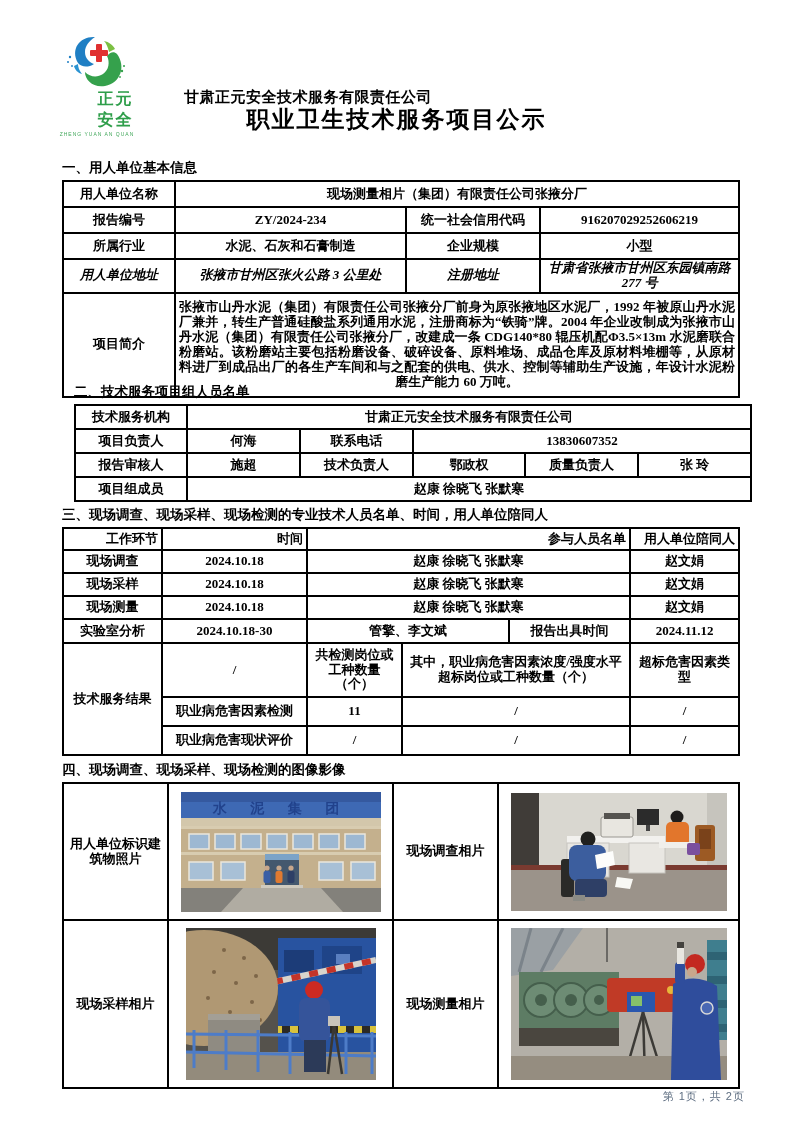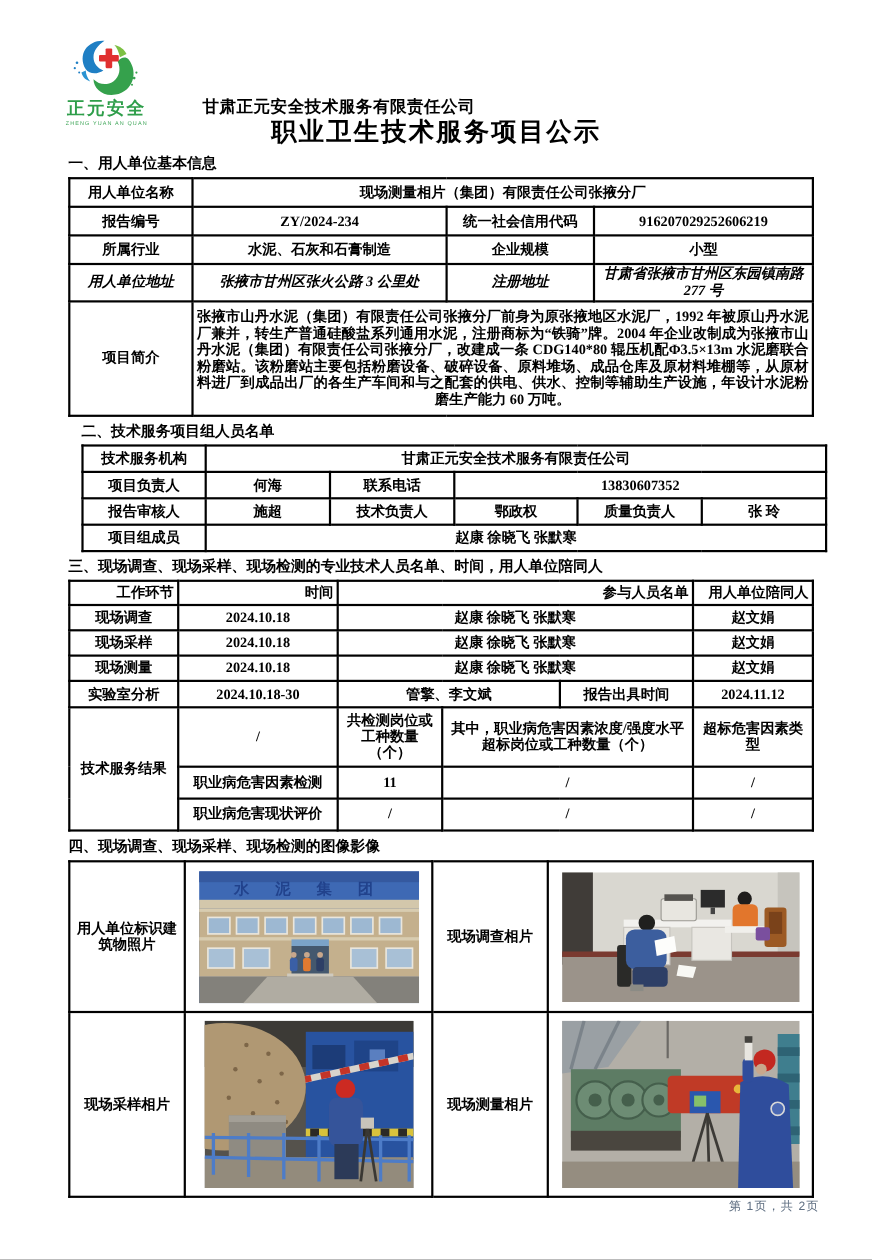--- a/index.html
+++ b/index.html
@@ -1,21 +1,21 @@
 <!DOCTYPE html>
 <html><head>
 <meta charset="utf-8">
 <style>
   html,body{margin:0;padding:0;background:#888;}
   .page{position:relative;width:793px;height:1145px;background:#fff;margin:0 auto;
         font-family:"Liberation Serif",serif;color:#000;overflow:hidden;}
   .abs{position:absolute;}
   
   .logo{left:58px;top:33px;width:78px;text-align:center;}
-  .logo-cn{color:#2e9e4a;font-weight:bold;font-size:16px;letter-spacing:2px;margin-top:-2px;font-family:"Liberation Sans",sans-serif;}
+  .logo-cn{color:#2e9e4a;font-weight:bold;font-size:16px;letter-spacing:2px;margin-top:-2px;font-family:"Liberation Sans",sans-serif;margin-left:37px;}
   .logo-en{color:#43a85c;font-size:5px;letter-spacing:1px;font-family:"Liberation Sans",sans-serif;}
   .company{left:184px;top:88px;font-size:15px;font-weight:bold;letter-spacing:0.5px;}
   .title{left:0;top:104px;width:100%;text-align:center;font-size:23px;font-weight:bold;letter-spacing:2px;}
   
   .sec{left:62px;width:678px;}
   .sec-h{font-size:13.5px;font-weight:bold;margin:0 0 3px 0;}
   table.tbl{border-collapse:collapse;table-layout:fixed;width:676px;font-size:13px;font-weight:bold;text-align:center;}
   table.tbl td{border:2px solid #000;padding:1px 3px;vertical-align:middle;line-height:1.15;overflow:hidden;}
   tr.h26{height:26px;padding-left:39px;} tr.h30{height:30px;font-style:italic;} tr.h106{height:104px;} tr.h24{height:24px;}
   tr.h22{height:22px;text-align:right;} tr.h23{height:23px;} tr.h56{height:54px;} tr.h29{height:29px;}
@@ -53,21 +53,21 @@
           <circle cx="58" cy="44" r="0.9"></circle>
         </g>
     </svg>
     <div class="logo-cn">正元安全</div>
     <div class="logo-en">ZHENG YUAN AN QUAN</div>
   </div>
 
   <div class="abs company">甘肃正元安全技术服务有限责任公司</div>
   <div class="abs title">职业卫生技术服务项目公示</div>
 
-  <div class="abs sec" style="top:140px;">
+  <div class="abs sec" style="top:159px;">
     <div class="sec-h">一、用人单位基本信息</div>
     <table class="tbl">
       <colgroup>
           <col style="width:112px">
           <col style="width:231px">
           <col style="width:134px">
           <col style="width:199px">
         </colgroup>
       <tbody>
           <tr class="h26">

